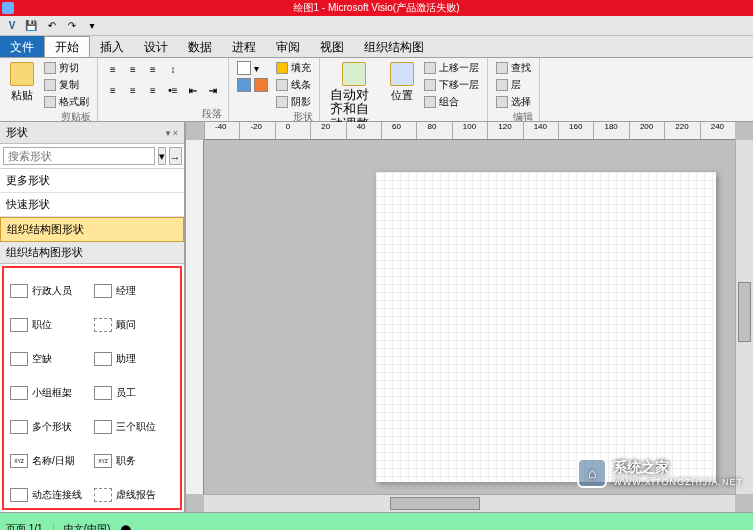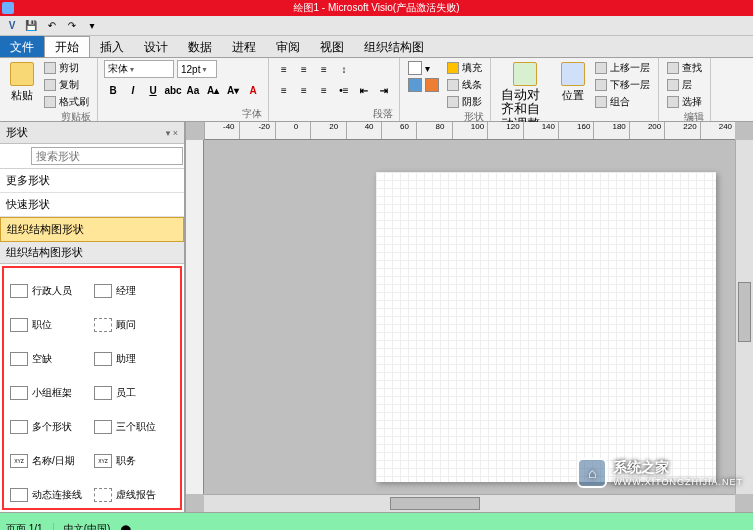--- a/index.html
+++ b/index.html
@@ -31,32 +31,32 @@
 .btn-row { display: flex; gap: 2px; }
 .btn-row span { width: 18px; height: 18px; border: 1px solid transparent; display: flex; align-items: center; justify-content: center; font-size: 10px; font-weight: bold; }
 .swatch { width: 14px; height: 14px; border: 1px solid #888; background: #fff; display: inline-block; }
 
 .workspace { display: flex; height: calc(530px - 16px - 20px - 22px - 64px - 18px); }
 
 .shapes-pane { width: 186px; border-right: 2px solid #a0a0a0; display: flex; flex-direction: column; background: #fff; }
 .pane-title { background: #e6e6e6; padding: 3px 6px; font-size: 11px; display: flex; align-items: center; justify-content: space-between; border-bottom: 1px solid #c0c0c0; }
 .pane-title::after { content: "▾ ×"; font-size: 9px; color: #666; }
 .search-row { display: flex; padding: 3px; gap: 3px; border-bottom: 1px solid #d0d0d0; }
-.search-input { flex: 1; border: 1px solid #aaa; padding: 2px 4px; font-size: 11px; margin-left: 28px; }
+.search-input { flex: 1; border: 1px solid #aaa; padding: 2px 4px; font-size: 11px; }
 .search-btn { width: 18px; border: 1px solid #aaa; background: #eee; display: flex; align-items: center; justify-content: center; }
 .cat { padding: 4px 6px; font-size: 11px; border-bottom: 1px solid #e0e0e0; cursor: pointer; }
 .cat.sel { background: #ffe699; border: 1px solid #d0a030; }
 .section-hdr { background: #e8e8e8; padding: 3px 6px; font-size: 11px; border-bottom: 1px solid #c0c0c0; }
 .shape-grid { border: 2px solid #ff3030; margin: 2px; padding: 6px; display: grid; grid-template-columns: 1fr 1fr; gap: 10px 4px; flex: 1; overflow: auto; }
 .shape-item { display: flex; align-items: flex-end; gap: 4px; font-size: 10px; }
 .shape-ico { width: 18px; height: 14px; border: 1px solid #888; background: #fff; display: inline-flex; align-items: center; justify-content: center; font-size: 6px; }
 
 .canvas-area { flex: 1; background: #bfbfbf; position: relative; overflow: hidden; }
 .ruler-h { position: absolute; top: 0; left: 18px; right: 18px; height: 18px; background: #f0f0f0; border-bottom: 1px solid #888; font-size: 8px; display: flex; }
-.ruler-h span { flex: 1; border-left: 1px solid #aaa; padding-left: 18px; }
+.ruler-h span { flex: 1; border-left: 1px solid #aaa; padding-left: 10px; }
 .ruler-v { position: absolute; top: 18px; left: 0; width: 18px; bottom: 18px; background: #f0f0f0; border-right: 1px solid #888; }
 .page { position: absolute; left: 190px; top: 50px; width: 340px; height: 310px; background: #fff; box-shadow: 2px 2px 6px rgba(0,0,0,.3);
   background-image: repeating-linear-gradient(#eee 0 1px, transparent 1px 8px), repeating-linear-gradient(90deg, #eee 0 1px, transparent 1px 8px); }
 .scrollbar-v { position: absolute; right: 0; top: 18px; bottom: 18px; width: 18px; background: #e0e0e0; border-left: 1px solid #aaa; }
 .scrollbar-h { position: absolute; bottom: 0; left: 18px; right: 18px; height: 18px; background: #e0e0e0; border-top: 1px solid #aaa; }
 .sb-thumb-v { position: absolute; left: 2px; right: 2px; top: 40%; height: 60px; background: #c0c0c0; border: 1px solid #888; }
 .sb-thumb-h { position: absolute; top: 2px; bottom: 2px; left: 35%; width: 90px; background: #c0c0c0; border: 1px solid #888; }
 
 .statusbar { height: 24px; background: #86efac; border-top: 1px solid #a0a0a0; display: flex; align-items: center; font-size: 10px; padding: 16px 6px; gap: 10px; }
 .statusbar .sep { border-left: 1px solid #aaa; height: 12px; }
@@ -113,39 +113,20 @@
           </div>
         <div class="stack-item">
             <span class="mini-icon"></span>
             <span>格式刷</span>
           </div>
       </div>
     </div>
     <div class="group-label">剪贴板</div>
   </div>
 
-  <div class="group" style="min-width:140px">
-    <div class="group-body" style="flex-direction:column;gap:3px">
-      <div style="display:flex;gap:3px">
-        <span class="combo" style="width:70px">宋体</span>
-        <span class="combo" style="width:40px">12pt</span>
-      </div>
-      <div class="btn-row">
-        <span>B</span>
-        <span style="font-style:italic">I</span>
-        <span style="text-decoration:underline">U</span>
-        <span>abc</span>
-        <span>Aa</span>
-        <span>A▴</span>
-        <span>A▾</span>
-        <span style="color:#c00">A</span>
-      </div>
-    </div>
-    <div class="group-label">字体</div>
-  </div>
 
   <div class="group" style="min-width:100px">
     <div class="group-body" style="flex-direction:column;gap:3px">
       <div class="btn-row">
         <span>≡</span>
         <span>≡</span>
         <span>≡</span>
         <span>↕</span>
       </div>
       <div class="btn-row">

